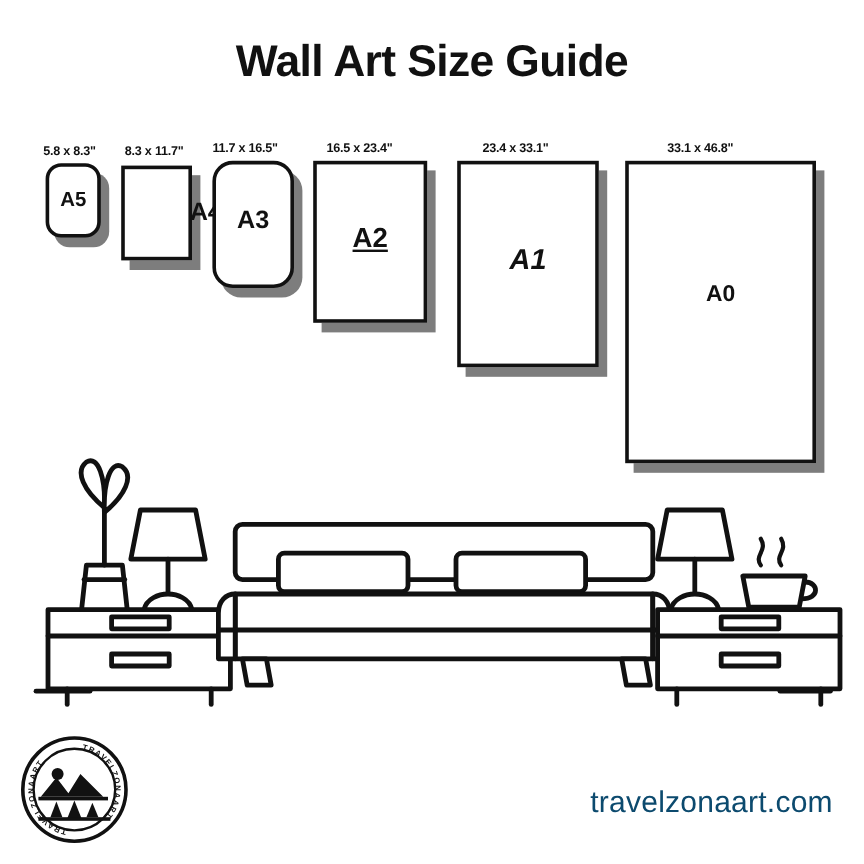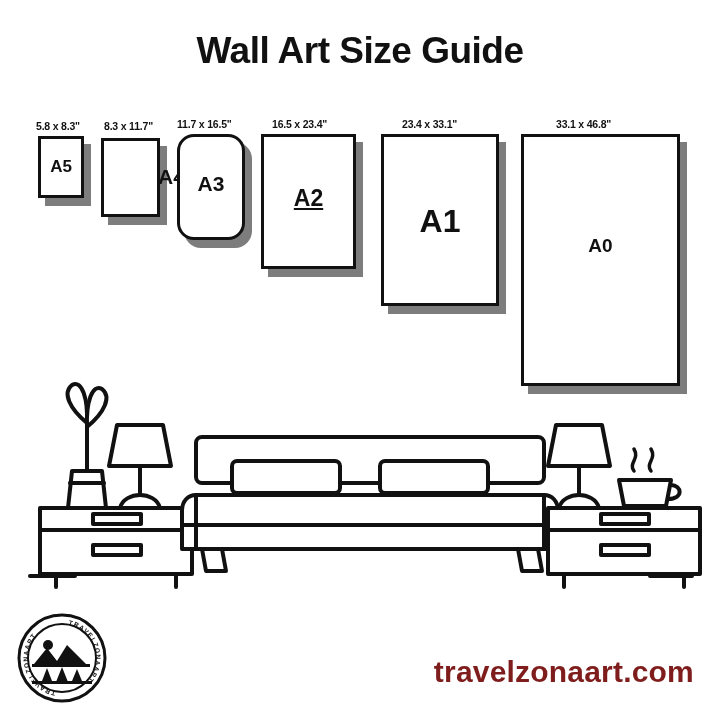--- a/index.html
+++ b/index.html
@@ -81,38 +81,38 @@
     position: absolute;
     left: 16px;
     top: 612px;
     width: 92px;
     height: 92px;
   }
   .site {
     position: absolute;
     right: 26px;
     top: 655px;
-    font-size: 30px;
-    font-weight: bold;
-    color: #7f1d1d;
+    font-size: 25px;
+    font-weight: normal;
+    color: #0c4a6e;
     letter-spacing: 0.2px;
   }
 </style>
 </head>
 <body>
 
 <div class="page">
 
   <div class="title">Wall Art Size Guide</div>
 
   <div class="chart">
 
     <div class="frame-group">
       <div class="frame-dim" style="left:36px; top:10px;">5.8 x 8.3"</div>
-      <div class="frame-box" style="left:38px; top:26px; width:46px; height:62px;">
+      <div class="frame-box" style="left:38px; top:26px; width:46px; height:62px;border-radius:13px;">
         <div class="frame-label" style="top:18px; font-size:17px;">A5</div>
       </div>
     </div>
 
     <div class="frame-group">
       <div class="frame-dim" style="left:104px; top:10px;">8.3 x 11.7"</div>
       <div class="frame-box" style="left:101px; top:28px; width:59px; height:79px;">
         <div class="frame-label" style="top:24px; font-size:21px;padding-left:41px;">A4</div>
       </div>
     </div>
@@ -127,21 +127,21 @@
     <div class="frame-group">
       <div class="frame-dim" style="left:272px; top:8px;">16.5 x 23.4"</div>
       <div class="frame-box" style="left:261px; top:24px; width:95px; height:135px;">
         <div class="frame-label" style="top:48px; font-size:23px;text-decoration:underline;">A2</div>
       </div>
     </div>
 
     <div class="frame-group">
       <div class="frame-dim" style="left:402px; top:8px;">23.4 x 33.1"</div>
       <div class="frame-box" style="left:381px; top:24px; width:118px; height:172px;">
-        <div class="frame-label" style="top:66px; font-size:32px;">A1</div>
+        <div class="frame-label" style="top:66px; font-size:24px;font-style:italic;">A1</div>
       </div>
     </div>
 
     <div class="frame-group">
       <div class="frame-dim" style="left:556px; top:8px;">33.1 x 46.8"</div>
       <div class="frame-box" style="left:521px; top:24px; width:159px; height:252px;">
         <div class="frame-label" style="top:98px; font-size:19px;">A0</div>
       </div>
     </div>
 

